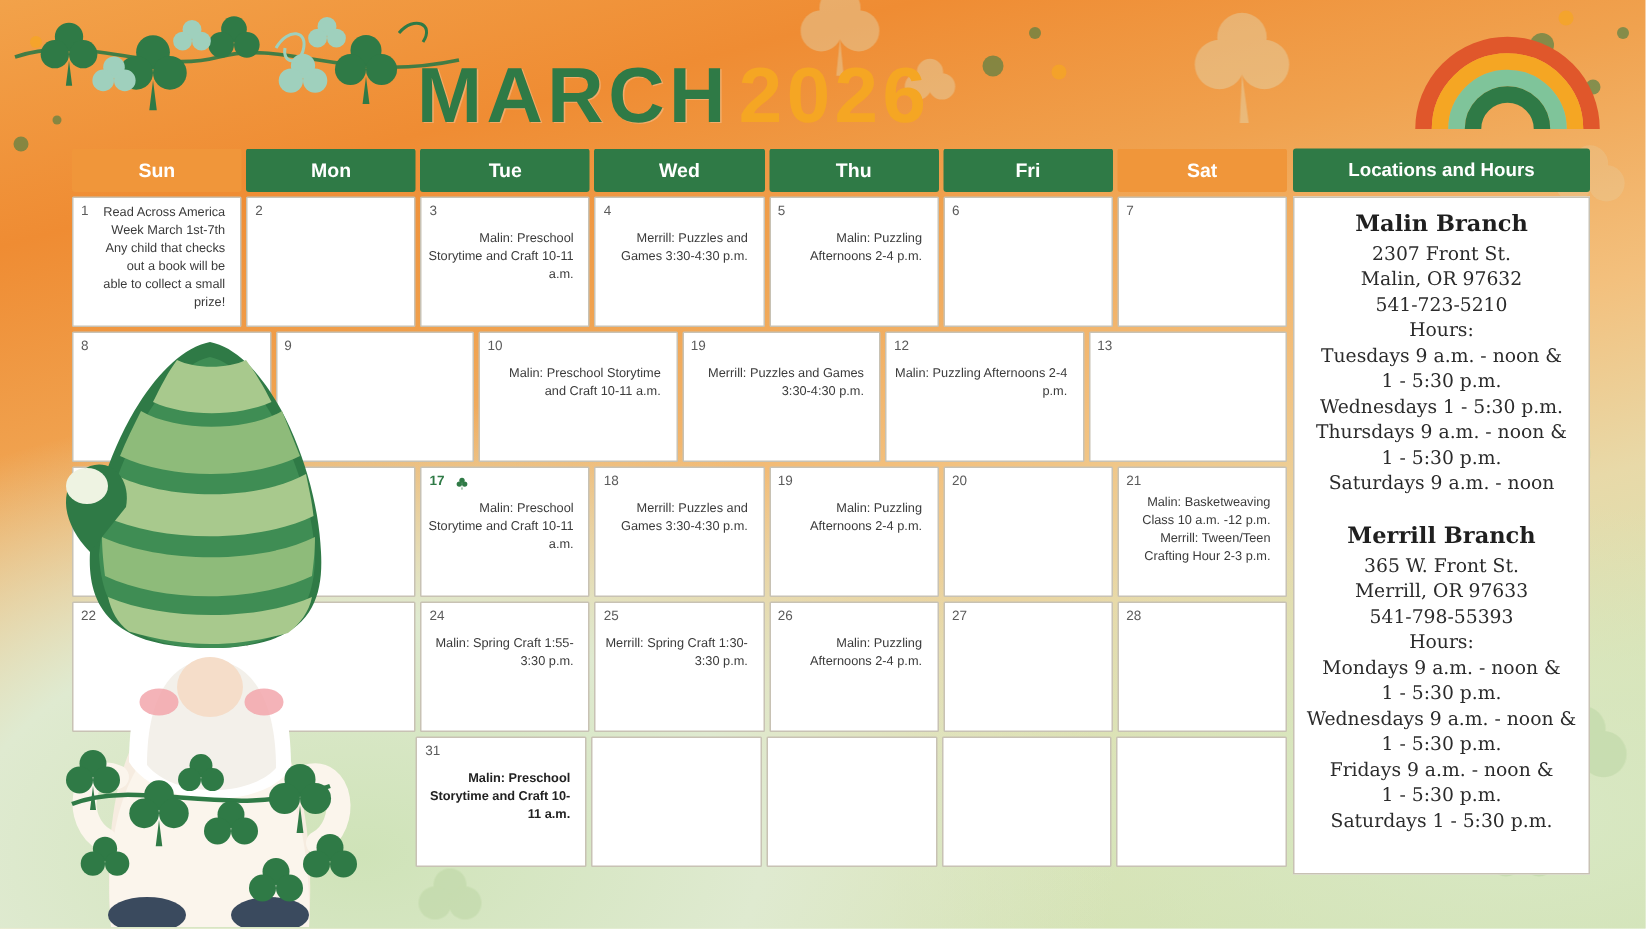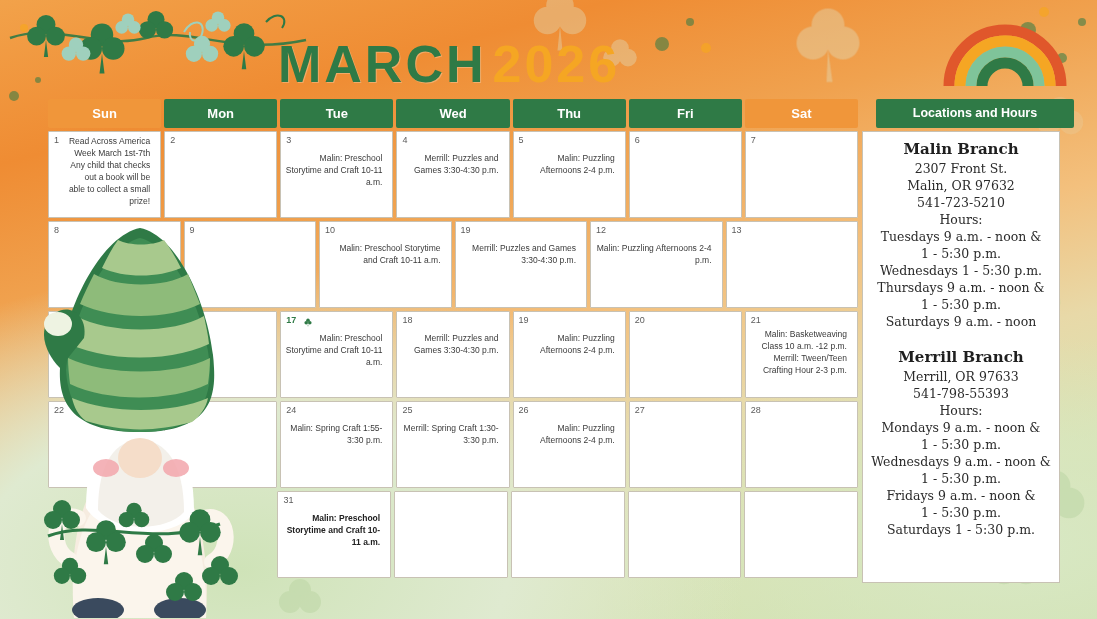--- a/index.html
+++ b/index.html
@@ -133,21 +133,20 @@
     top: 99px;
     width: 198px;
     height: 29px;
     line-height: 29px;
     text-align: center;
     background: #2f7a46;
     color: #fff;
     font-size: 12.5px;
     font-weight: bold;
     border-radius: 2px;
-    margin-left: 14px;
   }
   .loc-box {
     position: absolute;
     left: 862px;
     top: 131px;
     width: 198px;
     height: 452px;
     background: #ffffff;
     border: 1px solid #c8c2b4;
     box-sizing: border-box;
@@ -483,20 +482,21 @@
     <div class="loc-line">Tuesdays 9 a.m. - noon &amp;</div>
     <div class="loc-line">1 - 5:30 p.m.</div>
     <div class="loc-line">Wednesdays 1 - 5:30 p.m.</div>
     <div class="loc-line">Thursdays 9 a.m. - noon &amp;</div>
     <div class="loc-line">1 - 5:30 p.m.</div>
     <div class="loc-line">Saturdays 9 a.m. - noon</div>
 
     <div class="loc-gap"></div>
 
     <div class="branch-name">Merrill Branch</div>
+    <div class="loc-line">365 W. Front St.</div>
     <div class="loc-line">Merrill, OR 97633</div>
     <div class="loc-line">541-798-55393</div>
     <div class="loc-line">Hours:</div>
     <div class="loc-line">Mondays 9 a.m. - noon &amp;</div>
     <div class="loc-line">1 - 5:30 p.m.</div>
     <div class="loc-line">Wednesdays 9 a.m. - noon &amp;</div>
     <div class="loc-line">1 - 5:30 p.m.</div>
     <div class="loc-line">Fridays 9 a.m. - noon &amp;</div>
     <div class="loc-line">1 - 5:30 p.m.</div>
     <div class="loc-line">Saturdays 1 - 5:30 p.m.</div>

